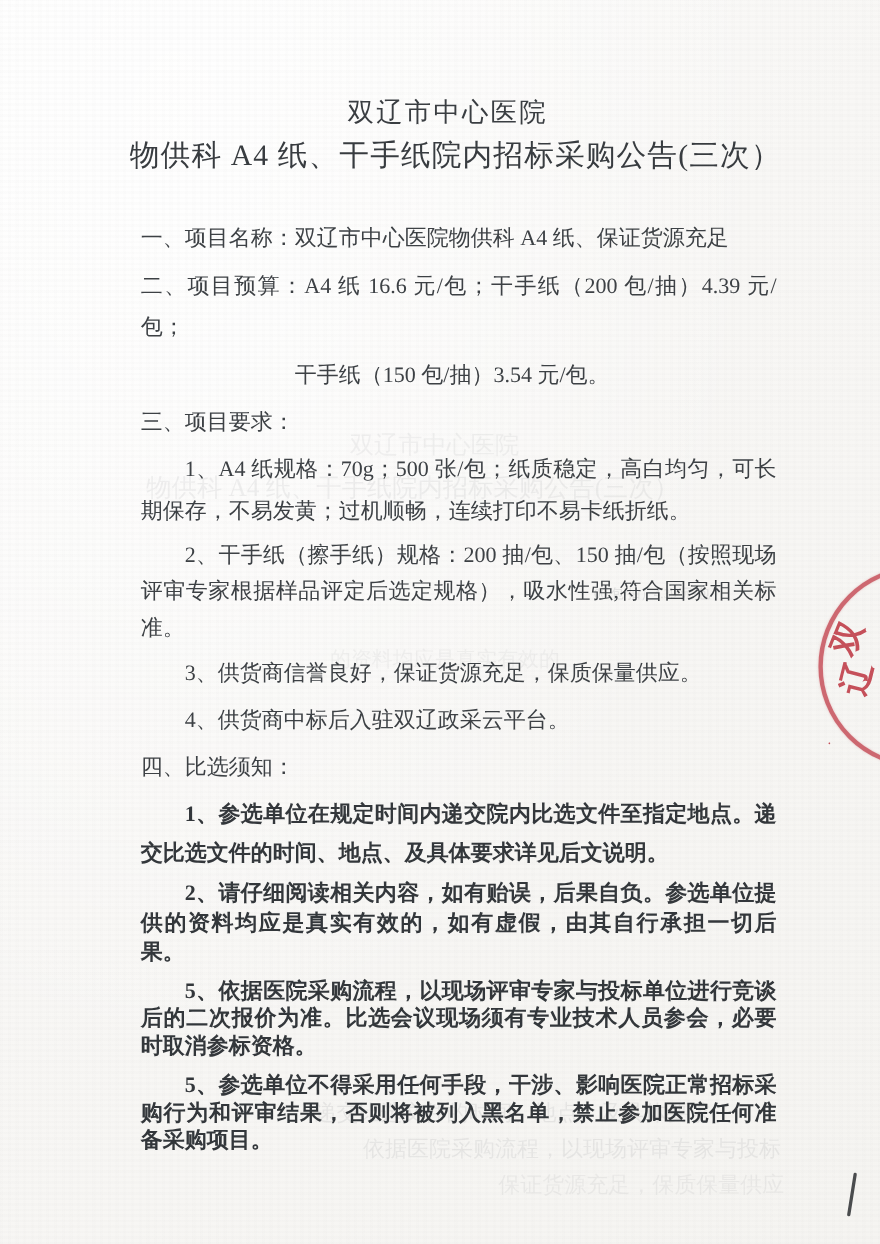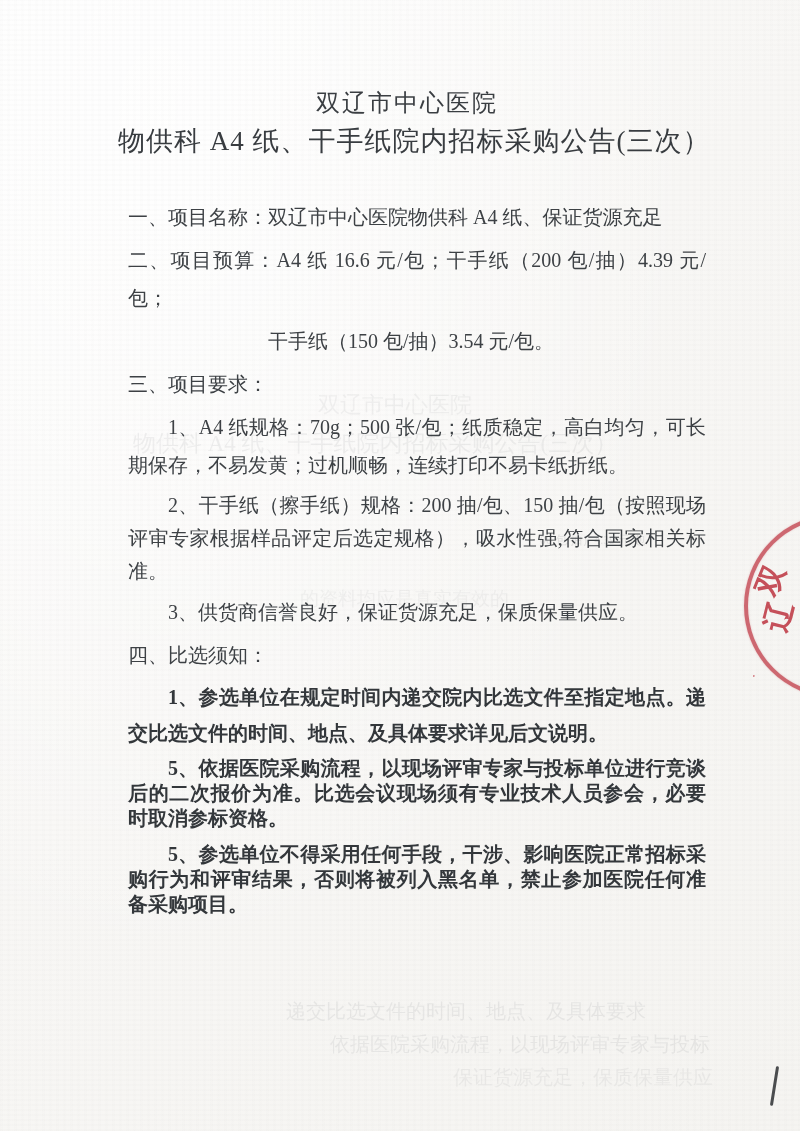--- a/index.html
+++ b/index.html
@@ -98,22 +98,24 @@
     <div class="title2">物供科 A4 纸、干手纸院内招标采购公告(三次）</div>
 
     <div class="body-text">
       <div class="para">一、项目名称：双辽市中心医院物供科 A4 纸、保证货源充足</div>
       <div class="para">二、项目预算：A4 纸 16.6 元/包；干手纸（200 包/抽）4.39 元/包；</div>
       <div class="para hang2">干手纸（150 包/抽）3.54 元/包。</div>
       <div class="para">三、项目要求：</div>
       <div class="para sub">1、A4 纸规格：70g；500 张/包；纸质稳定，高白均匀，可长期保存，不易发黄；过机顺畅，连续打印不易卡纸折纸。</div>
       <div class="para sub tight">2、干手纸（擦手纸）规格：200 抽/包、150 抽/包（按照现场评审专家根据样品评定后选定规格），吸水性强,符合国家相关标准。</div>
       <div class="para sub">3、供货商信誉良好，保证货源充足，保质保量供应。</div>
+      <div class="para sub">4、供货商中标后入驻双辽政采云平台。</div>
       <div class="para">四、比选须知：</div>
       <div class="para sub s4 s4a">1、参选单位在规定时间内递交院内比选文件至指定地点。递交比选文件的时间、地点、及具体要求详见后文说明。</div>
+      <div class="para sub s4 s4b">2、请仔细阅读相关内容，如有贻误，后果自负。参选单位提供的资料均应是真实有效的，如有虚假，由其自行承担一切后果。</div>
       <div class="para sub s4 s4c">5、依据医院采购流程，以现场评审专家与投标单位进行竞谈后的二次报价为准。比选会议现场须有专业技术人员参会，必要时取消参标资格。</div>
       <div class="para sub s4 s4c">5、参选单位不得采用任何手段，干涉、影响医院正常招标采购行为和评审结果，否则将被列入黑名单，禁止参加医院任何准备采购项目。</div>
 
     </div>
   </div>
 
   <div class="seal-ring"></div>
   <div class="seal-char c1" style="color: rgb(197, 80, 90);">双</div>
   <div class="seal-char c2" style="color: rgb(197, 80, 90);">辽</div>
   <div class="seal-dot" style="color: rgb(197, 80, 90);">·</div>

